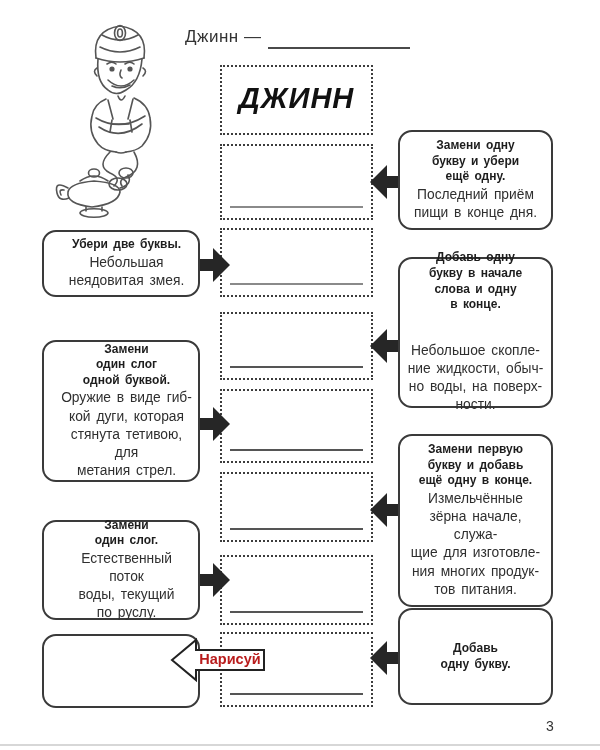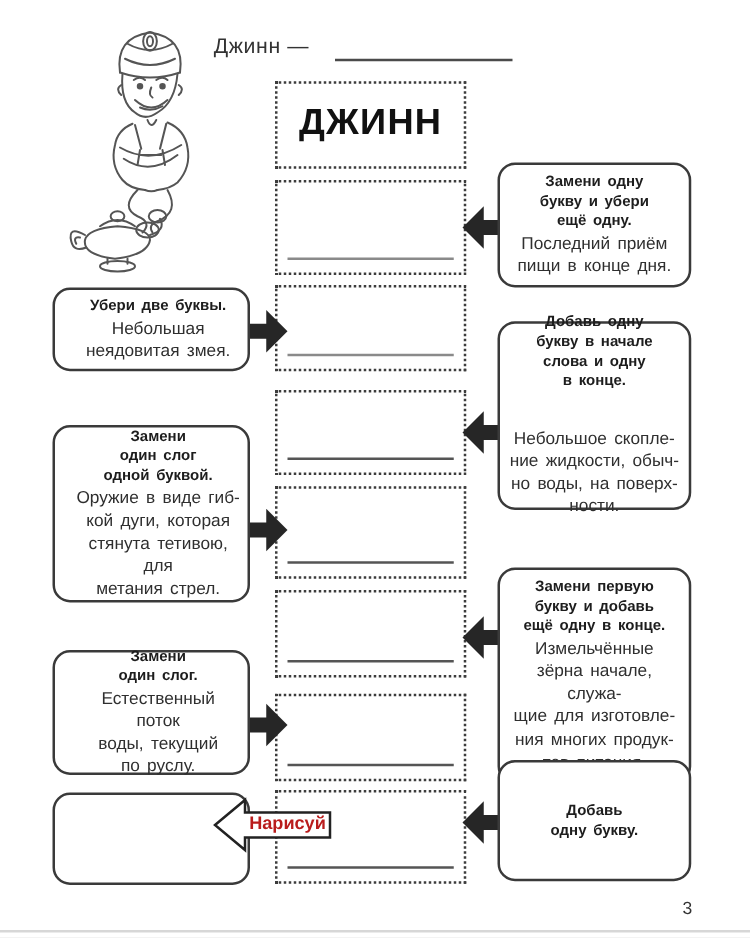--- a/index.html
+++ b/index.html
@@ -2,21 +2,21 @@
 <html><head>
 <meta charset="utf-8">
 <style>
   html,body{margin:0;padding:0;background:#e9e9e9;}
   .page{
     position:relative;width:600px;height:750px;background:#ffffff;
     font-family:"Liberation Sans","DejaVu Sans",sans-serif;color:#2a2a2a;
     overflow:hidden;margin:0 auto;
   }
   
-  .hdr-label{position:absolute;left:171px;top:27px;font-size:17px;letter-spacing:.5px;color:#333;}
+  .hdr-label{position:absolute;left:185px;top:27px;font-size:17px;letter-spacing:.5px;color:#333;}
   .hdr-line{position:absolute;left:268px;top:28px;width:142px;height:19px;border-bottom:2px solid #4a4a4a;}
   
   .wbox{
     position:absolute;left:220px;width:153px;border:2px dotted #3c3c3c;background:#fff;box-sizing:border-box;
   }
   .start-word{
     position:absolute;left:0;right:0;top:50%;transform:translateY(-54%);
     text-align:center;font-size:29px;font-weight:800;letter-spacing:1px;color:#111;
   }
   .write-line{position:absolute;left:8px;right:8px;bottom:10px;border-bottom:2px solid #8a8a8a;}
@@ -92,21 +92,21 @@
     <path d="M70,168 Q83,164 78,155"></path>
     <path d="M18,168 Q4,160 7,173 Q9,182 19,178"></path>
     <path d="M14,170 Q8,169 11,175"></path>
     <path d="M36,187 L36,191 M52,187 L52,191"></path>
     <ellipse cx="44" cy="193" rx="14" ry="4.2"></ellipse>
   </svg>
 
   <div class="hdr-label">Джинн —</div>
   <div class="hdr-line"></div>
 
-  <div class="wbox" style="top:65px;height:70px;">
+  <div class="wbox" style="top:65px;height:70px;font-style:italic;">
     <div class="start-word">ДЖИНН</div>
   </div>
   <div class="wbox" style="top:144px;height:76px;">
       <div class="write-line"></div>
     </div>
   <div class="wbox" style="top:228px;height:69px;">
       <div class="write-line"></div>
     </div>
   <div class="wbox" style="top:312px;height:68px;">
       <div class="write-line dark"></div>
@@ -134,21 +134,21 @@
   <div class="callout co-r" style="top:257px;height:151px;gap:28px;">
     <div class="c-title">Добавь одну
 букву в начале
 слова и одну
 в конце.</div>
     <div class="c-clue">Небольшое скопле-
 ние жидкости, обыч-
 но воды, на поверх-
 ности.</div>
   </div>
-  <div class="callout co-r" style="top:434px;height:173px;margin-top:20px;">
+  <div class="callout co-r" style="top:434px;height:173px;">
     <div class="c-title">Замени первую
 букву и добавь
 ещё одну в конце.</div>
     <div class="c-clue">Измельчённые
 зёрна начале, служа-
 щие для изготовле-
 ния многих продук-
 тов питания.</div>
   </div>
   <div class="callout co-r" style="top:608px;height:97px;">

